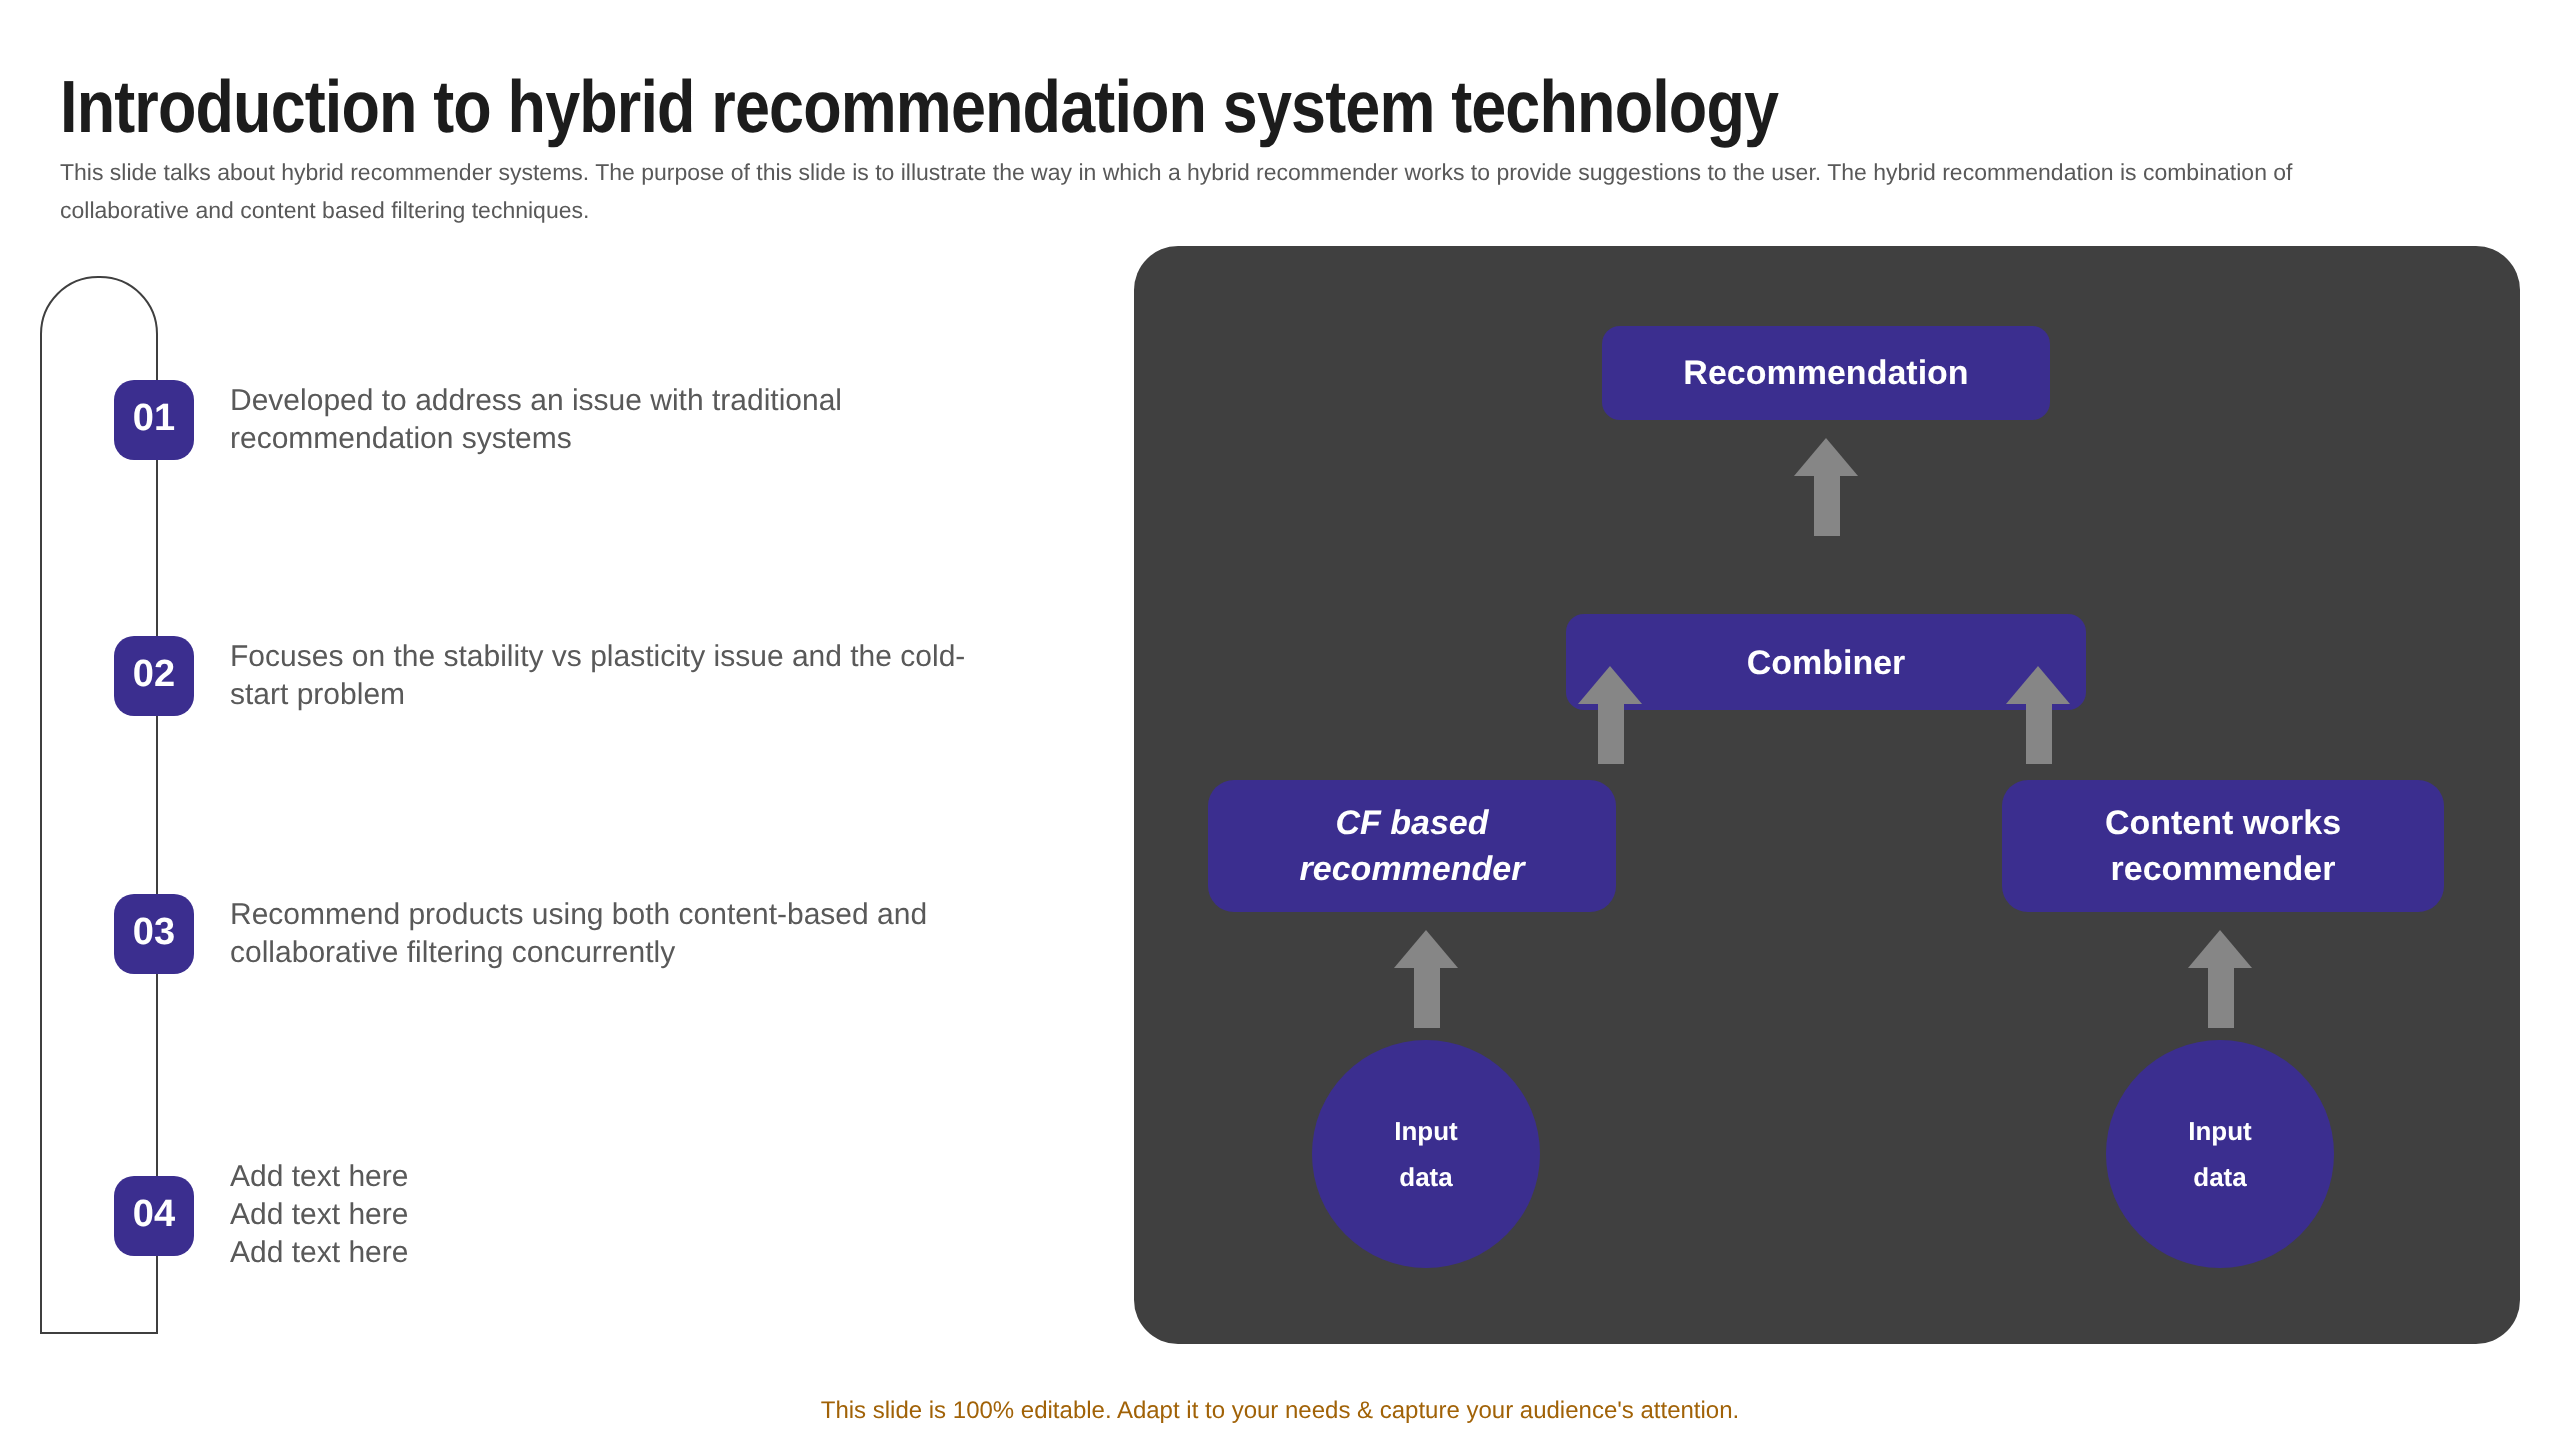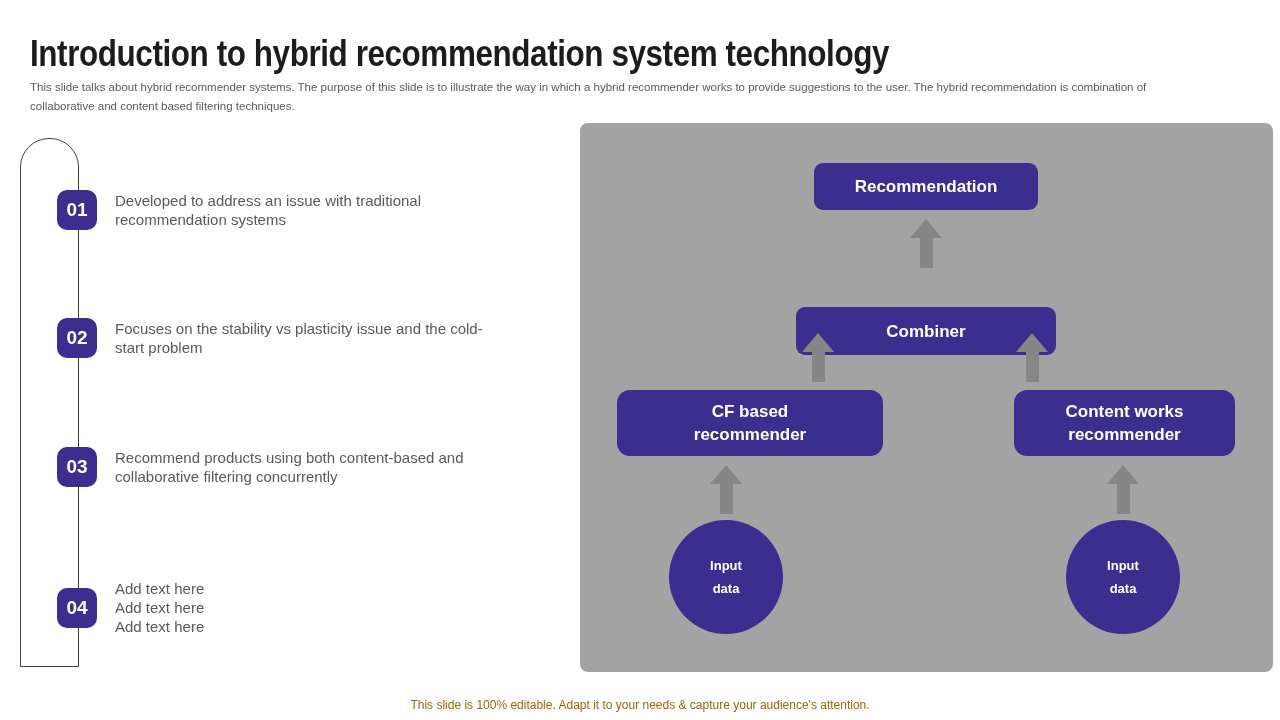--- a/index.html
+++ b/index.html
@@ -41,33 +41,33 @@
     display:flex;align-items:center;justify-content:center;
     z-index:2;
   }
   .item-text{
     width:378px;font-size:15px;line-height:19px;color:#595959;
     white-space:pre-line;
   }
 
   
   .panel{
-    position:absolute;left:580px;top:123px;width:693px;height:549px;
-    background:#a3a3a3;border-radius:8px;
+    position:absolute;left:567px;top:123px;width:693px;height:549px;
+    background:#404040;border-radius:22px;
   }
   .node{
     position:absolute;background:#3b2e8f;color:#ffffff;
     font-weight:bold;font-size:17px;line-height:23px;text-align:center;
     display:flex;align-items:center;justify-content:center;
     white-space:pre-line;
   }
   .box{border-radius:9px;}
   .n-rec{left:234px;top:40px;width:224px;height:47px;}
   .n-comb{left:216px;top:152px;width:260px;height:48px;margin-top:32px;}
-  .n-cf{left:37px;top:267px;width:266px;height:66px;border-radius:13px;}
+  .n-cf{left:37px;top:267px;width:204px;height:66px;border-radius:13px;font-style:italic;}
   .n-content{left:434px;top:267px;width:221px;height:66px;border-radius:13px;}
   .circle{
     position:absolute;width:114px;height:114px;border-radius:50%;
     background:#3b2e8f;color:#ffffff;font-weight:bold;font-size:13px;
     line-height:23px;text-align:center;
     display:flex;align-items:center;justify-content:center;
     white-space:pre-line;
   }
   .c-left{left:89px;top:397px;}
   .c-right{left:486px;top:397px;}

